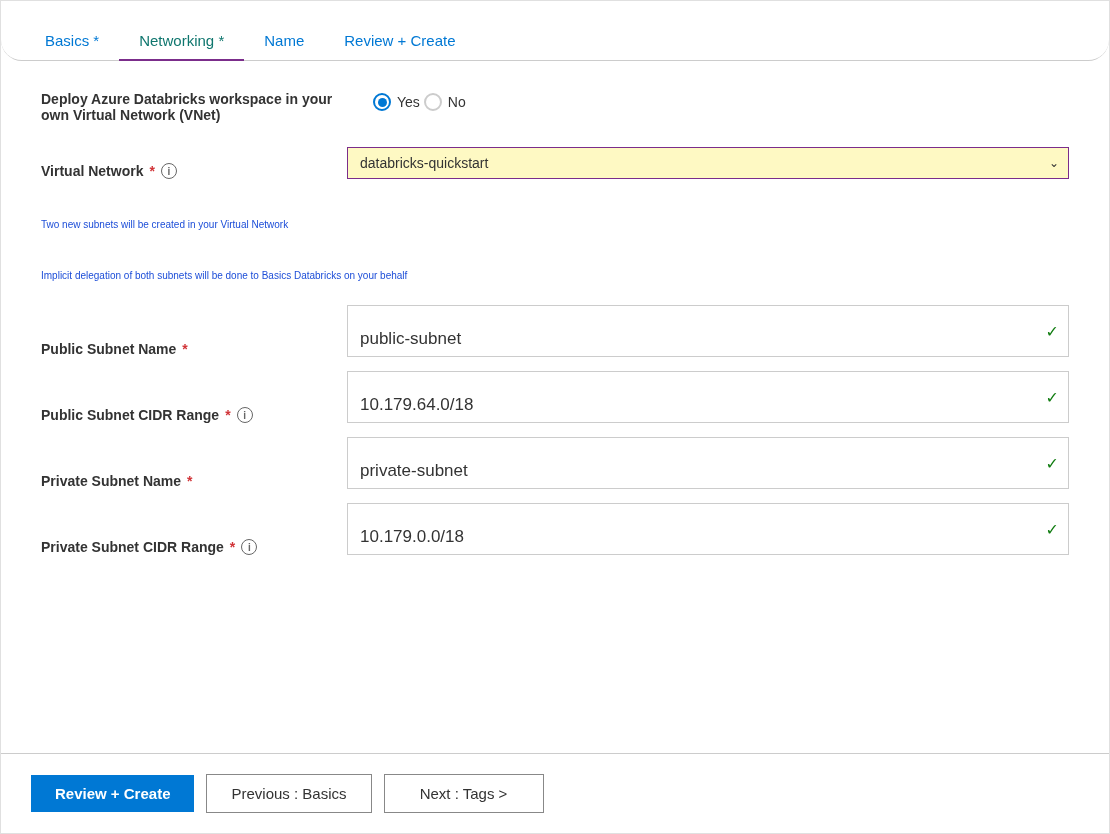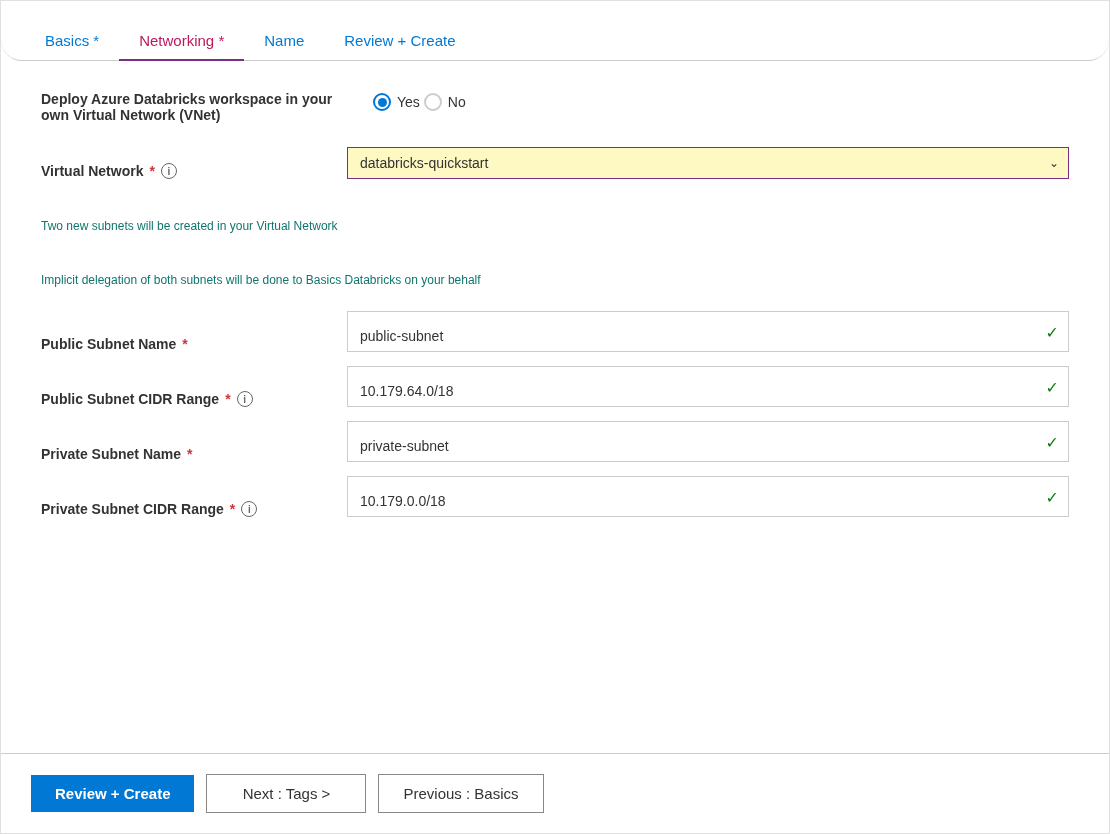--- a/index.html
+++ b/index.html
@@ -29,21 +29,21 @@
       padding: 10px 20px;
       cursor: pointer;
       font-size: 15px;
       color: #0078d4;
       border-bottom: 2px solid transparent;
       white-space: nowrap;
       position: relative;
       top: 1px;
     }
     .tab.active {
-      color: #be185d;
+      color: #0f766e;
       border-bottom: 2px solid #7b2d8b;
       font-weight: 400;
     }
     .tab.inactive {
       color: #0078d4;
       border-bottom: 2px solid transparent;
     }
 
     
     .main-content {
@@ -144,23 +144,23 @@
       outline: none;
       background: #fef9c3;
       color: #333;
     }
     .form-input.active-border {
       border-color: #7b2d8b;
       border-width: 1px;
     }
     .form-input-with-check {
       width: 100%;
-      padding: 16px 36px 7px 12px;
+      padding: 23px 36px 7px 12px;
       border: 1px solid #ccc;
-      font-size: 14px;
+      font-size: 17px;
       font-family: 'Segoe UI', Arial, sans-serif;
       outline: none;
       background: #fff;
       color: #333;
     }
     .check-icon {
       position: absolute;
       right: 10px;
       top: 50%;
       transform: translateY(-50%);
@@ -171,22 +171,22 @@
       position: absolute;
       right: 10px;
       top: 50%;
       transform: translateY(-50%);
       color: #333;
       font-size: 12px;
     }
 
     
     .info-text {
-      font-size: 12px;
-      color: #0f766e;
+      font-size: 10px;
+      color: #1d4ed8;
       margin-bottom: 16px;
       margin-top: 40px;
     }
 
     
     .footer {
       border-top: 1px solid #ccc;
       padding: 20px 30px;
       display: flex;
       align-items: center;
@@ -310,15 +310,15 @@
     <div class="form-control">
       <input class="form-input-with-check" type="text" value="10.179.0.0/18" style="">
       <span class="check-icon">✓</span>
     </div>
   </div>
 
 </div>
 
 <div class="footer">
   <button class="btn-primary">Review + Create</button>
+  <button class="btn-secondary">Previous : Basics</button>
   <button class="btn-secondary">Next : Tags &gt;</button>
-  <button class="btn-secondary">Previous : Basics</button>
 </div>
 
 </body></html>

